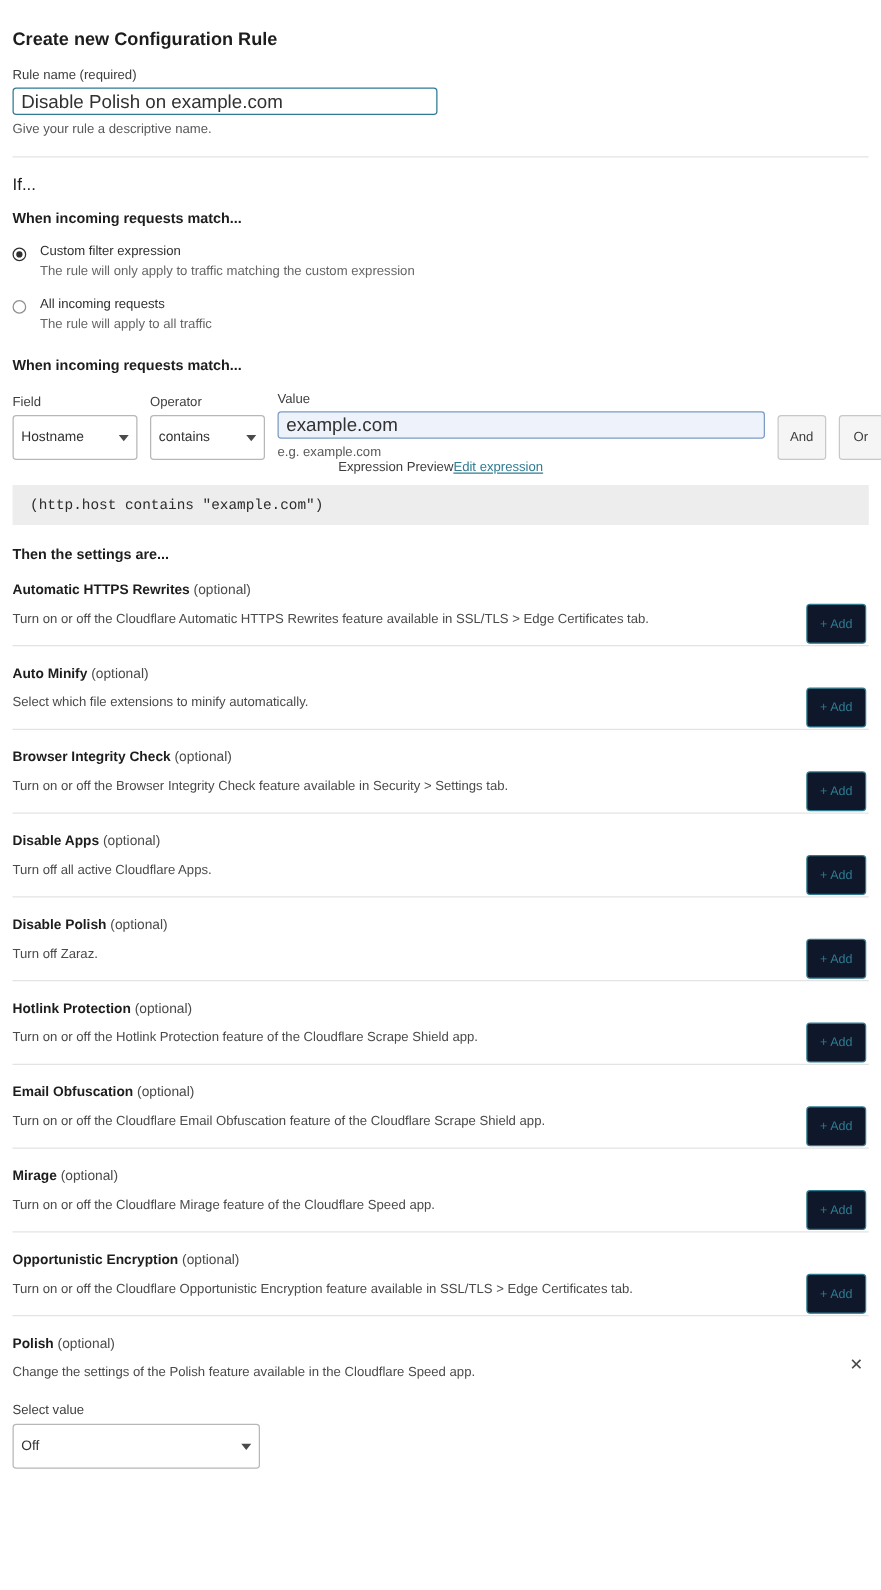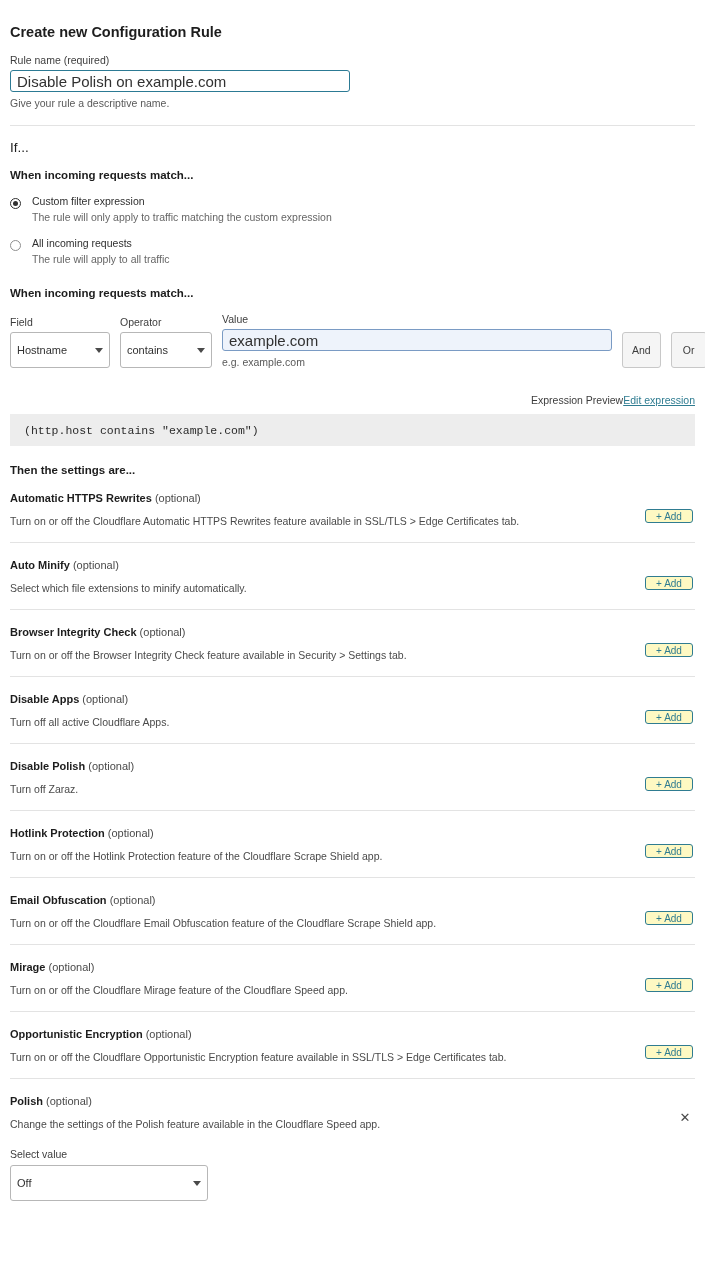--- a/index.html
+++ b/index.html
@@ -144,23 +144,22 @@
     background: #f5f5f5;
     font-size: 10.5px;
     color: #3d3d3d;
     display: flex;
     align-items: center;
     justify-content: center;
     padding: 0 9px;
   }
   .preview-header {
     display: flex;
-    justify-content: flex-end;
+    justify-content: center;
     align-items: baseline;
-    margin-top: 26px;
   }
   .preview-label { font-size: 10.5px; color: #3d3d3d; }
   .preview-link {
     font-size: 10.5px;
     color: #2f7c91;
     text-decoration: underline;
   }
   .preview-box {
     margin-top: 8px;
     background: #ededed;
@@ -196,24 +195,24 @@
   .setting-desc {
     font-size: 10.5px;
     color: #4a4a4a;
     margin-top: 11px;
   }
   .add-btn {
     position: absolute;
     right: 2px;
     top: 33px;
     width: 48px;
-    height: 14px;
+    height: 32px;
     border: 1px solid #2f7c91;
     border-radius: 3px;
-    background: #fef9c3;
+    background: #0f172a;
     color: #2f7c91;
     font-size: 10px;
     display: flex;
     align-items: center;
     justify-content: center;
   }
   .close-x {
     position: absolute;
     right: 2px;
     top: 31px;

